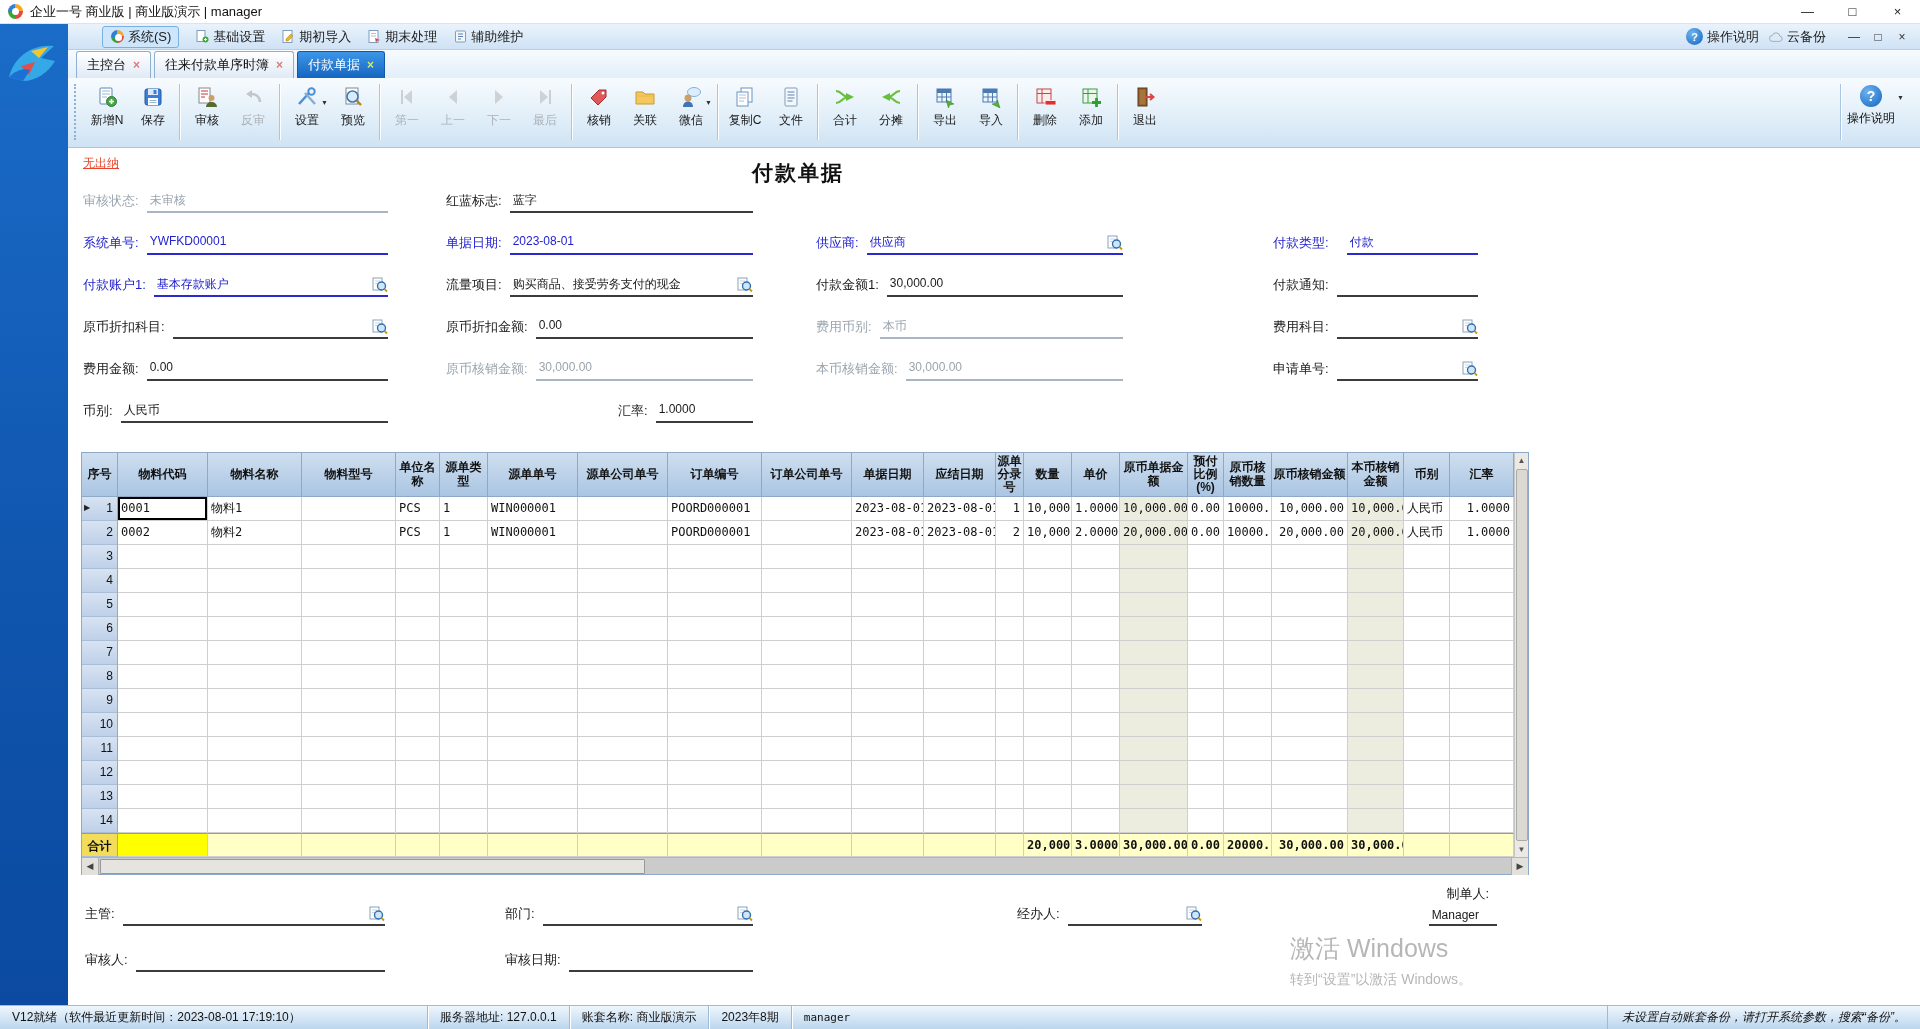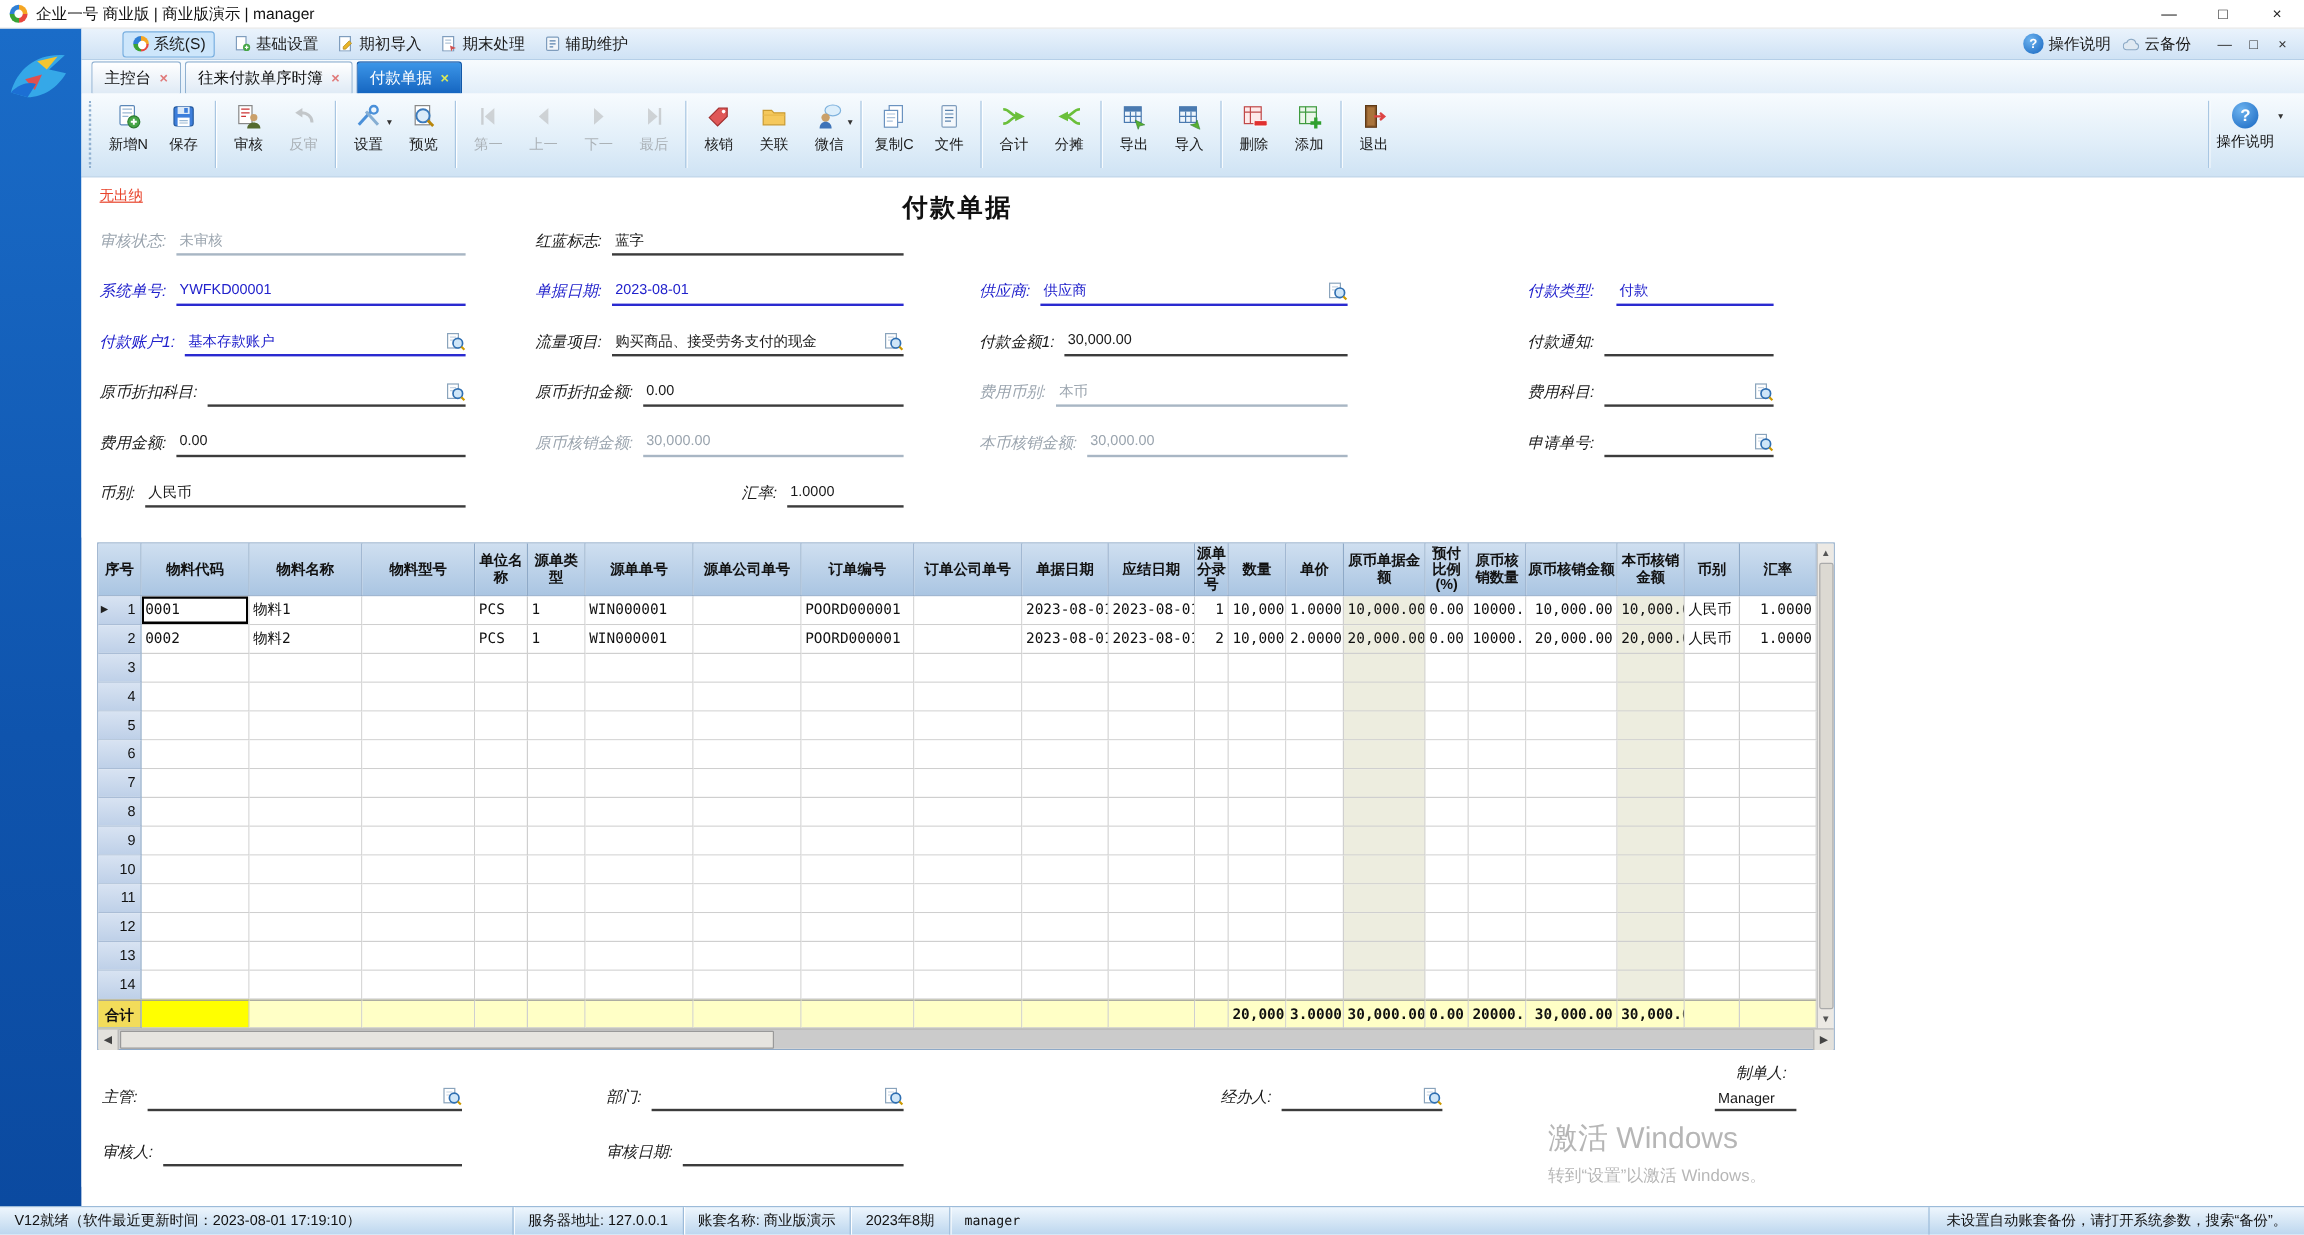--- a/index.html
+++ b/index.html
@@ -51,21 +51,21 @@
 .tb-help .qicon{width:22px;height:22px;font-size:14px;}
 .tb-help .tlabel{font-size:12px;}
 .tb-dd2{font-size:7px;color:#333;margin-top:12px;}
 
 .form-area{height:300px;background:#fff;padding-top:5px;position:relative;}
 .fa-head{position:relative;height:34px;}
 .red-link{position:absolute;left:15px;top:2px;color:#e8442c;font-size:12px;text-decoration:underline;cursor:pointer;}
 .form-title{position:absolute;left:0;top:6px;width:1460px;text-align:center;font-size:21px;font-weight:bold;font-family:"Liberation Serif","DejaVu Serif",serif;letter-spacing:2px;}
 .frow{display:flex;height:26px;margin-bottom:16px;align-items:flex-end;}
 .field{display:flex;align-items:flex-end;}
-.flabel{margin-right:8px;padding-bottom:3px;white-space:nowrap;font-size:13px;font-style:italic;}
+.flabel{margin-right:8px;padding-bottom:3px;white-space:nowrap;font-size:13px;}
 .fline{flex:1;height:23px;position:relative;padding:2px 18px 2px 3px;cursor:text;}
 .fval{font-family:Liberation Sans, sans-serif;font-size:12px;white-space:nowrap;}
 .lookup{position:absolute;right:0;bottom:2px;width:16px;height:16px;cursor:pointer;}
 .f-black .flabel{color:#1a1a1a;} .f-black .fline{border-bottom:2px solid #3c3c3c;} .f-black .fval{color:#1a1a1a;}
 .f-blue .flabel{color:#2222cc;} .f-blue .fline{border-bottom:2px solid #2a2ad0;} .f-blue .fval{color:#2222cc;}
 .f-dis .flabel{color:#9aa4ae;} .f-dis .fline{border-bottom:2px solid #a8b6c4;} .f-dis .fval{color:#9aa4ae;}
 
 .grid-outer{margin:4px 0 0 13px;width:1448px;border:1px solid #8ea9c7;display:flex;flex-direction:column;background:#fff;}
 .grid-top{display:flex;}
 .g-main{width:1432px;}
@@ -93,21 +93,21 @@
 .bottom-fields .frow{margin-bottom:20px;}
 
 .statusbar{height:18px;background:linear-gradient(180deg,#eef6fd,#c3daf0);border-top:1px solid #9cbbd9;display:flex;align-items:center;font-size:12px;}
 .sb-mode{width:288px;padding-left:14px;border-right:1px solid #9cbbd9;box-shadow:1px 0 0 #fff;height:100%;display:flex;align-items:center;}
 .sb-text{padding-left:14px;white-space:nowrap;}
 .sb-text + .sb-text{margin-left:26px;}
 .bottombar{height:24px;background:linear-gradient(180deg,#eef6fd,#bcd6ee);border-top:1px solid #9cbbd9;display:flex;align-items:center;font-size:12px;color:#111;}
 .bb-seg{padding:0 12px;height:100%;display:flex;align-items:center;border-right:1px solid #9cbbd9;box-shadow:1px 0 0 #fff;white-space:nowrap;}
 .bb-seg.noborder{border-right:none;box-shadow:none;}
 .bb-user{font-family:"DejaVu Sans Mono",monospace;font-size:11px;}
-.bb-warn{margin-left:auto;border-left:1px solid #9cbbd9;padding:0 14px;height:100%;display:flex;align-items:center;white-space:nowrap;}
+.bb-warn{margin-left:auto;border-left:1px solid #9cbbd9;padding:0 14px;height:100%;display:flex;align-items:center;white-space:nowrap;font-style:italic;}
 
 .watermark{position:absolute;left:1290px;top:932px;color:#8a8a8a;opacity:.62;pointer-events:none;}
 .wm1{font-size:25px;font-weight:300;}
 .wm2{font-size:14px;margin-top:6px;}
 </style>
 </head>
 <body>
 
 <div class="titlebar">
   <span class="app-logo"></span>

